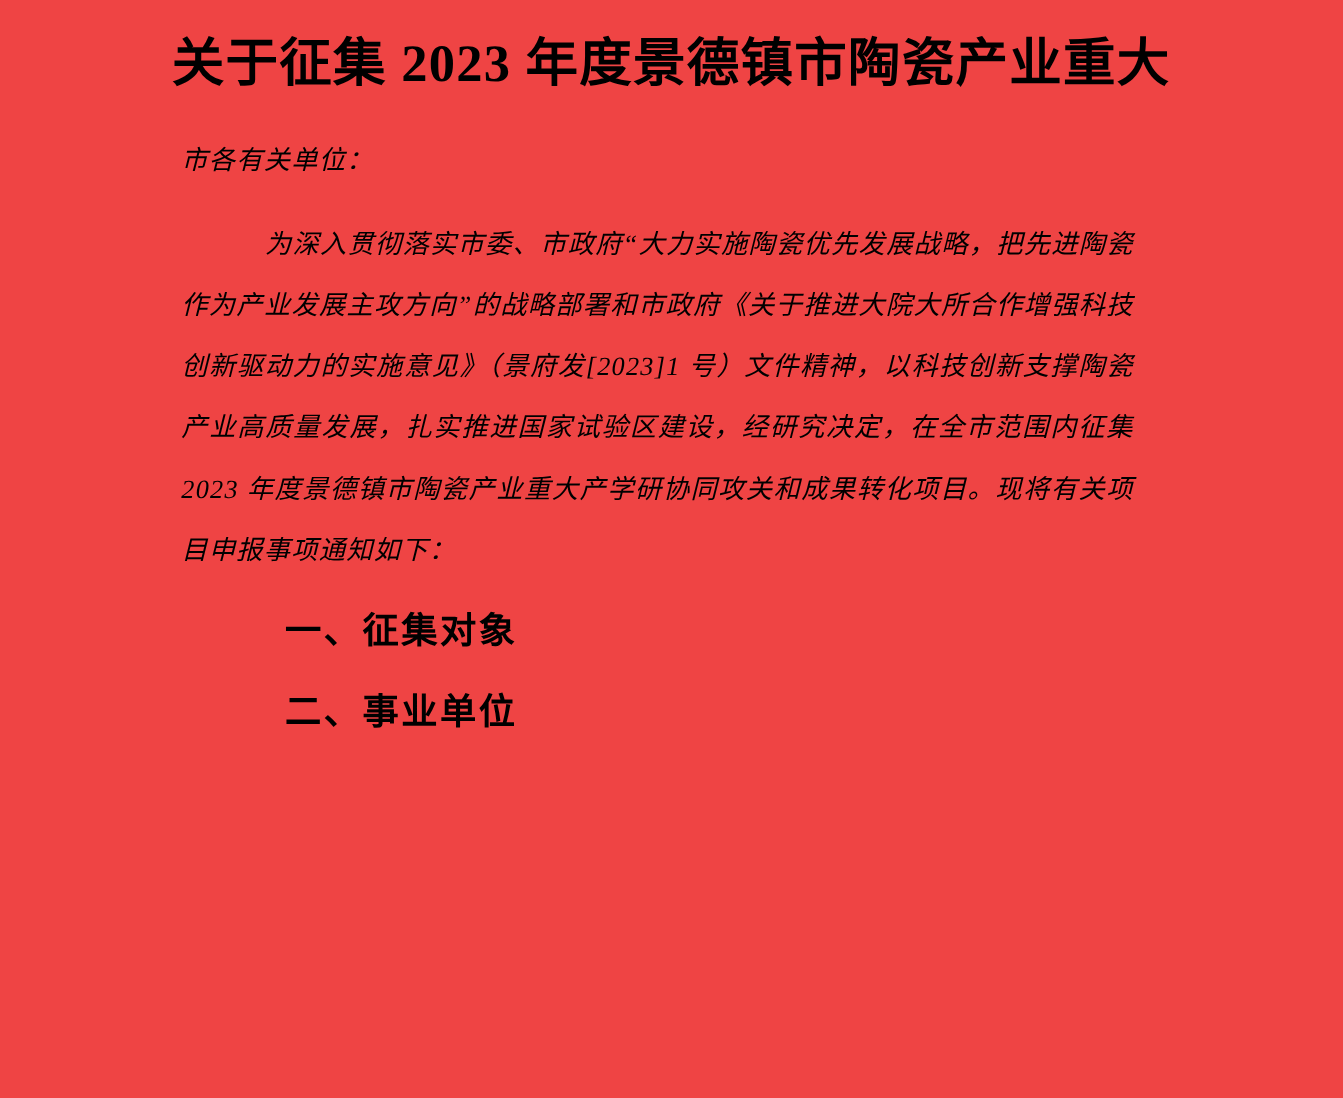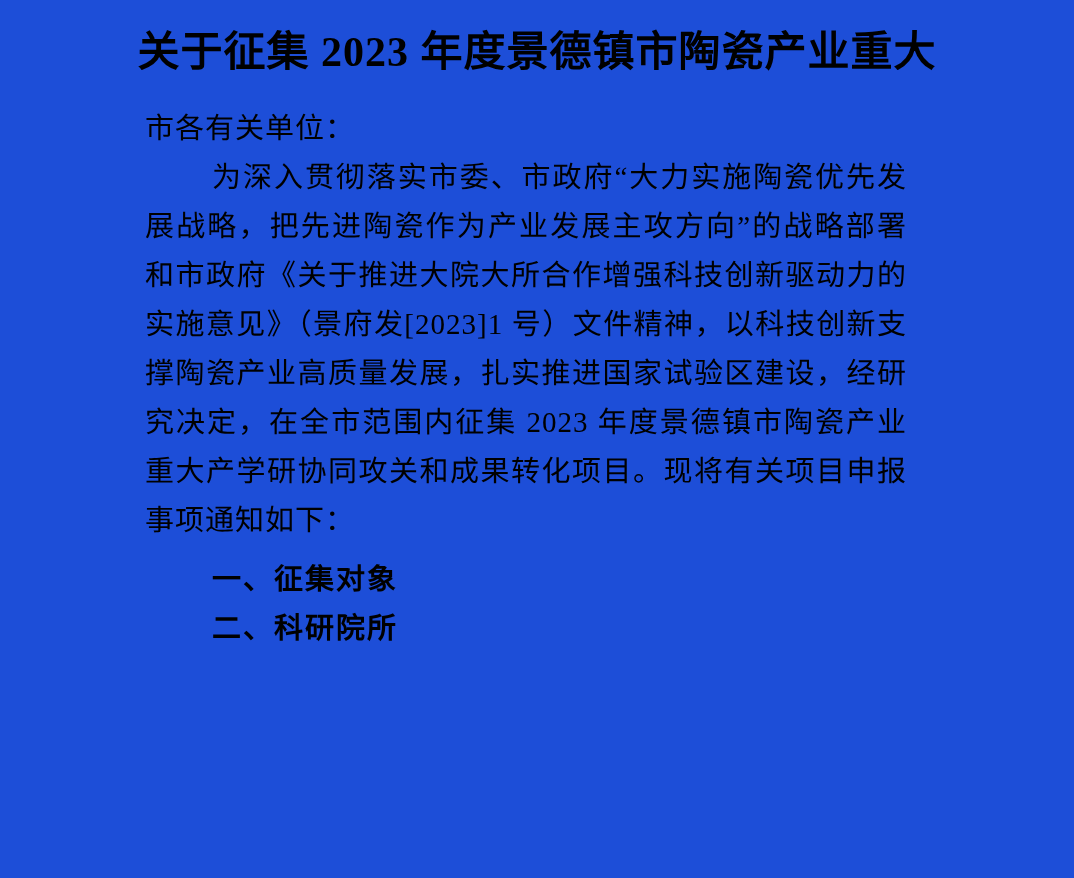--- a/index.html
+++ b/index.html
@@ -6,21 +6,21 @@
   html, body {
     margin: 0;
     padding: 0;
     background: #ffffff;
   }
   .page {
     position: relative;
     width: 1074px;
     height: 878px;
     margin: 0 auto;
-    background: #1d4ed8;
+    background: #ef4444;
     color: #000000;
     overflow: hidden;
     box-sizing: border-box;
     padding-top: 26px;
     font-family: "Liberation Serif", "DejaVu Serif", serif;
   }
   
   .doc-title {
     margin: 0;
     padding: 0 80px;
@@ -31,36 +31,38 @@
     line-height: 52px;
     letter-spacing: 1px;
   }
   
   .content {
     box-sizing: border-box;
     padding: 0 167px 0 145px;
   }
   .body-text {
     margin: 0;
-    font-size: 29px;
+    font-size: 21px;
     line-height: 49px;
     letter-spacing: 1px;
     text-align: justify;
     text-justify: inter-ideograph;
+    font-style: italic;
   }
   .salutation {
     margin-top: 26px;
     text-align: left;
   }
   .intro-para {
+    margin-top: 18px;
     margin-bottom: 10px;
     text-indent: 67px;
   }
   .section-heading {
-    margin: 0;
+    margin: 16px;
     font-family: "Liberation Sans", "DejaVu Sans", sans-serif;
     font-weight: bold;
     font-size: 29px;
     line-height: 49px;
     letter-spacing: 2px;
     text-indent: 67px;
     text-align: left;
   }
   .section-body {
     text-indent: 67px;
@@ -80,18 +82,18 @@
 
     <p class="body-text salutation">市各有关单位：</p>
 
     <p class="body-text intro-para">为深入贯彻落实市委、市政府“大力实施陶瓷优先发展战略，把先进陶瓷作为产业发展主攻方向”的战略部署和市政府《关于推进大院大所合作增强科技创新驱动力的实施意见》（景府发[2023]1 号）文件精神，以科技创新支撑陶瓷产业高质量发展，扎实推进国家试验区建设，经研究决定，在全市范围内征集 2023 年度景德镇市陶瓷产业重大产学研协同攻关和成果转化项目。现将有关项目申报事项通知如下：</p>
 
     <section>
       <h2 class="section-heading">一、征集对象</h2>
     </section>
 
     <section>
-      <h2 class="section-heading">二、科研院所</h2>
+      <h2 class="section-heading">二、事业单位</h2>
 
     </section>
 
   </div>
 </div>
 
 </body></html>

